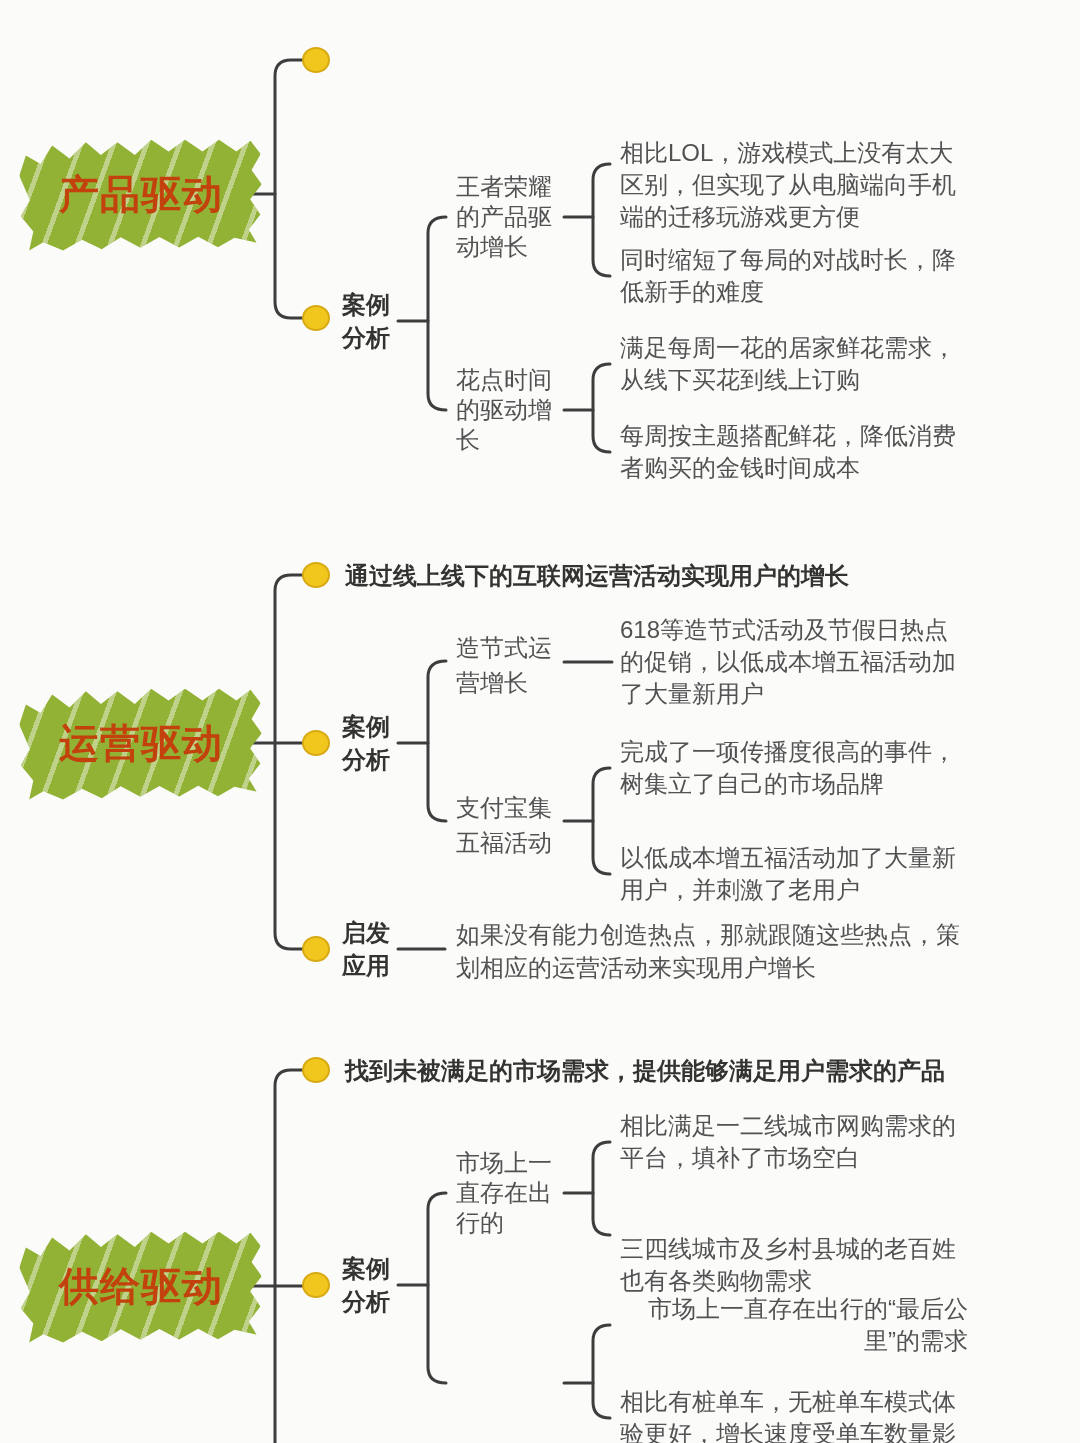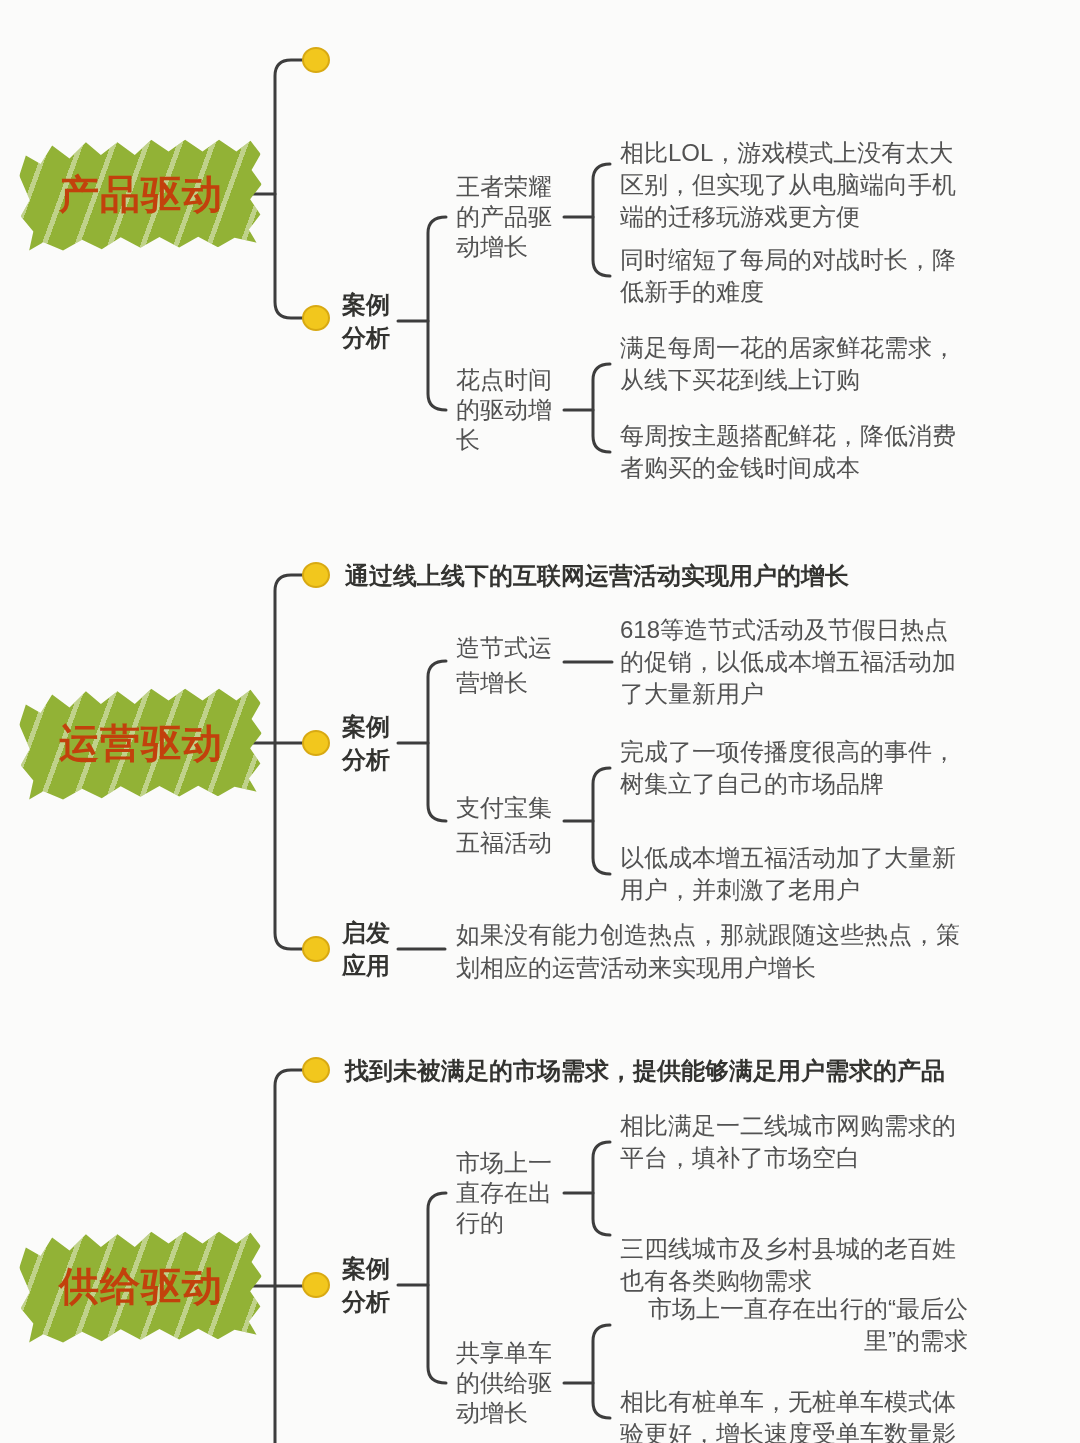--- a/index.html
+++ b/index.html
@@ -144,17 +144,16 @@
   <span class="dot" style="left:302px;top:1057px;"></span>
   <div class="lv2" style="top:1053px;">找到未被满足的市场需求，提供能够满足用户需求的产品</div>
 
   <span class="dot" style="left:302px;top:1272px;"></span>
   <div class="lv2 narrowlbl" style="top:1252px;">案例分析</div>
 
   <div class="lv3" style="top:1148px;">市场上一直存在出行的</div>
   <div class="lv4" style="top:1110px;">相比满足一二线城市网购需求的平台，填补了市场空白</div>
   <div class="lv4" style="top:1233px;">三四线城市及乡村县城的老百姓也有各类购物需求</div>
 
-  <div class="lv3" style="top:1338px;">共享单车的供给驱动增长</div>
   <div class="lv4" style="top:1293px;text-align:right;">市场上一直存在出行的“最后公里”的需求</div>
   <div class="lv4" style="top:1386px;">相比有桩单车，无桩单车模式体验更好，增长速度受单车数量影</div>
 
 </div>
 
 </body></html>

